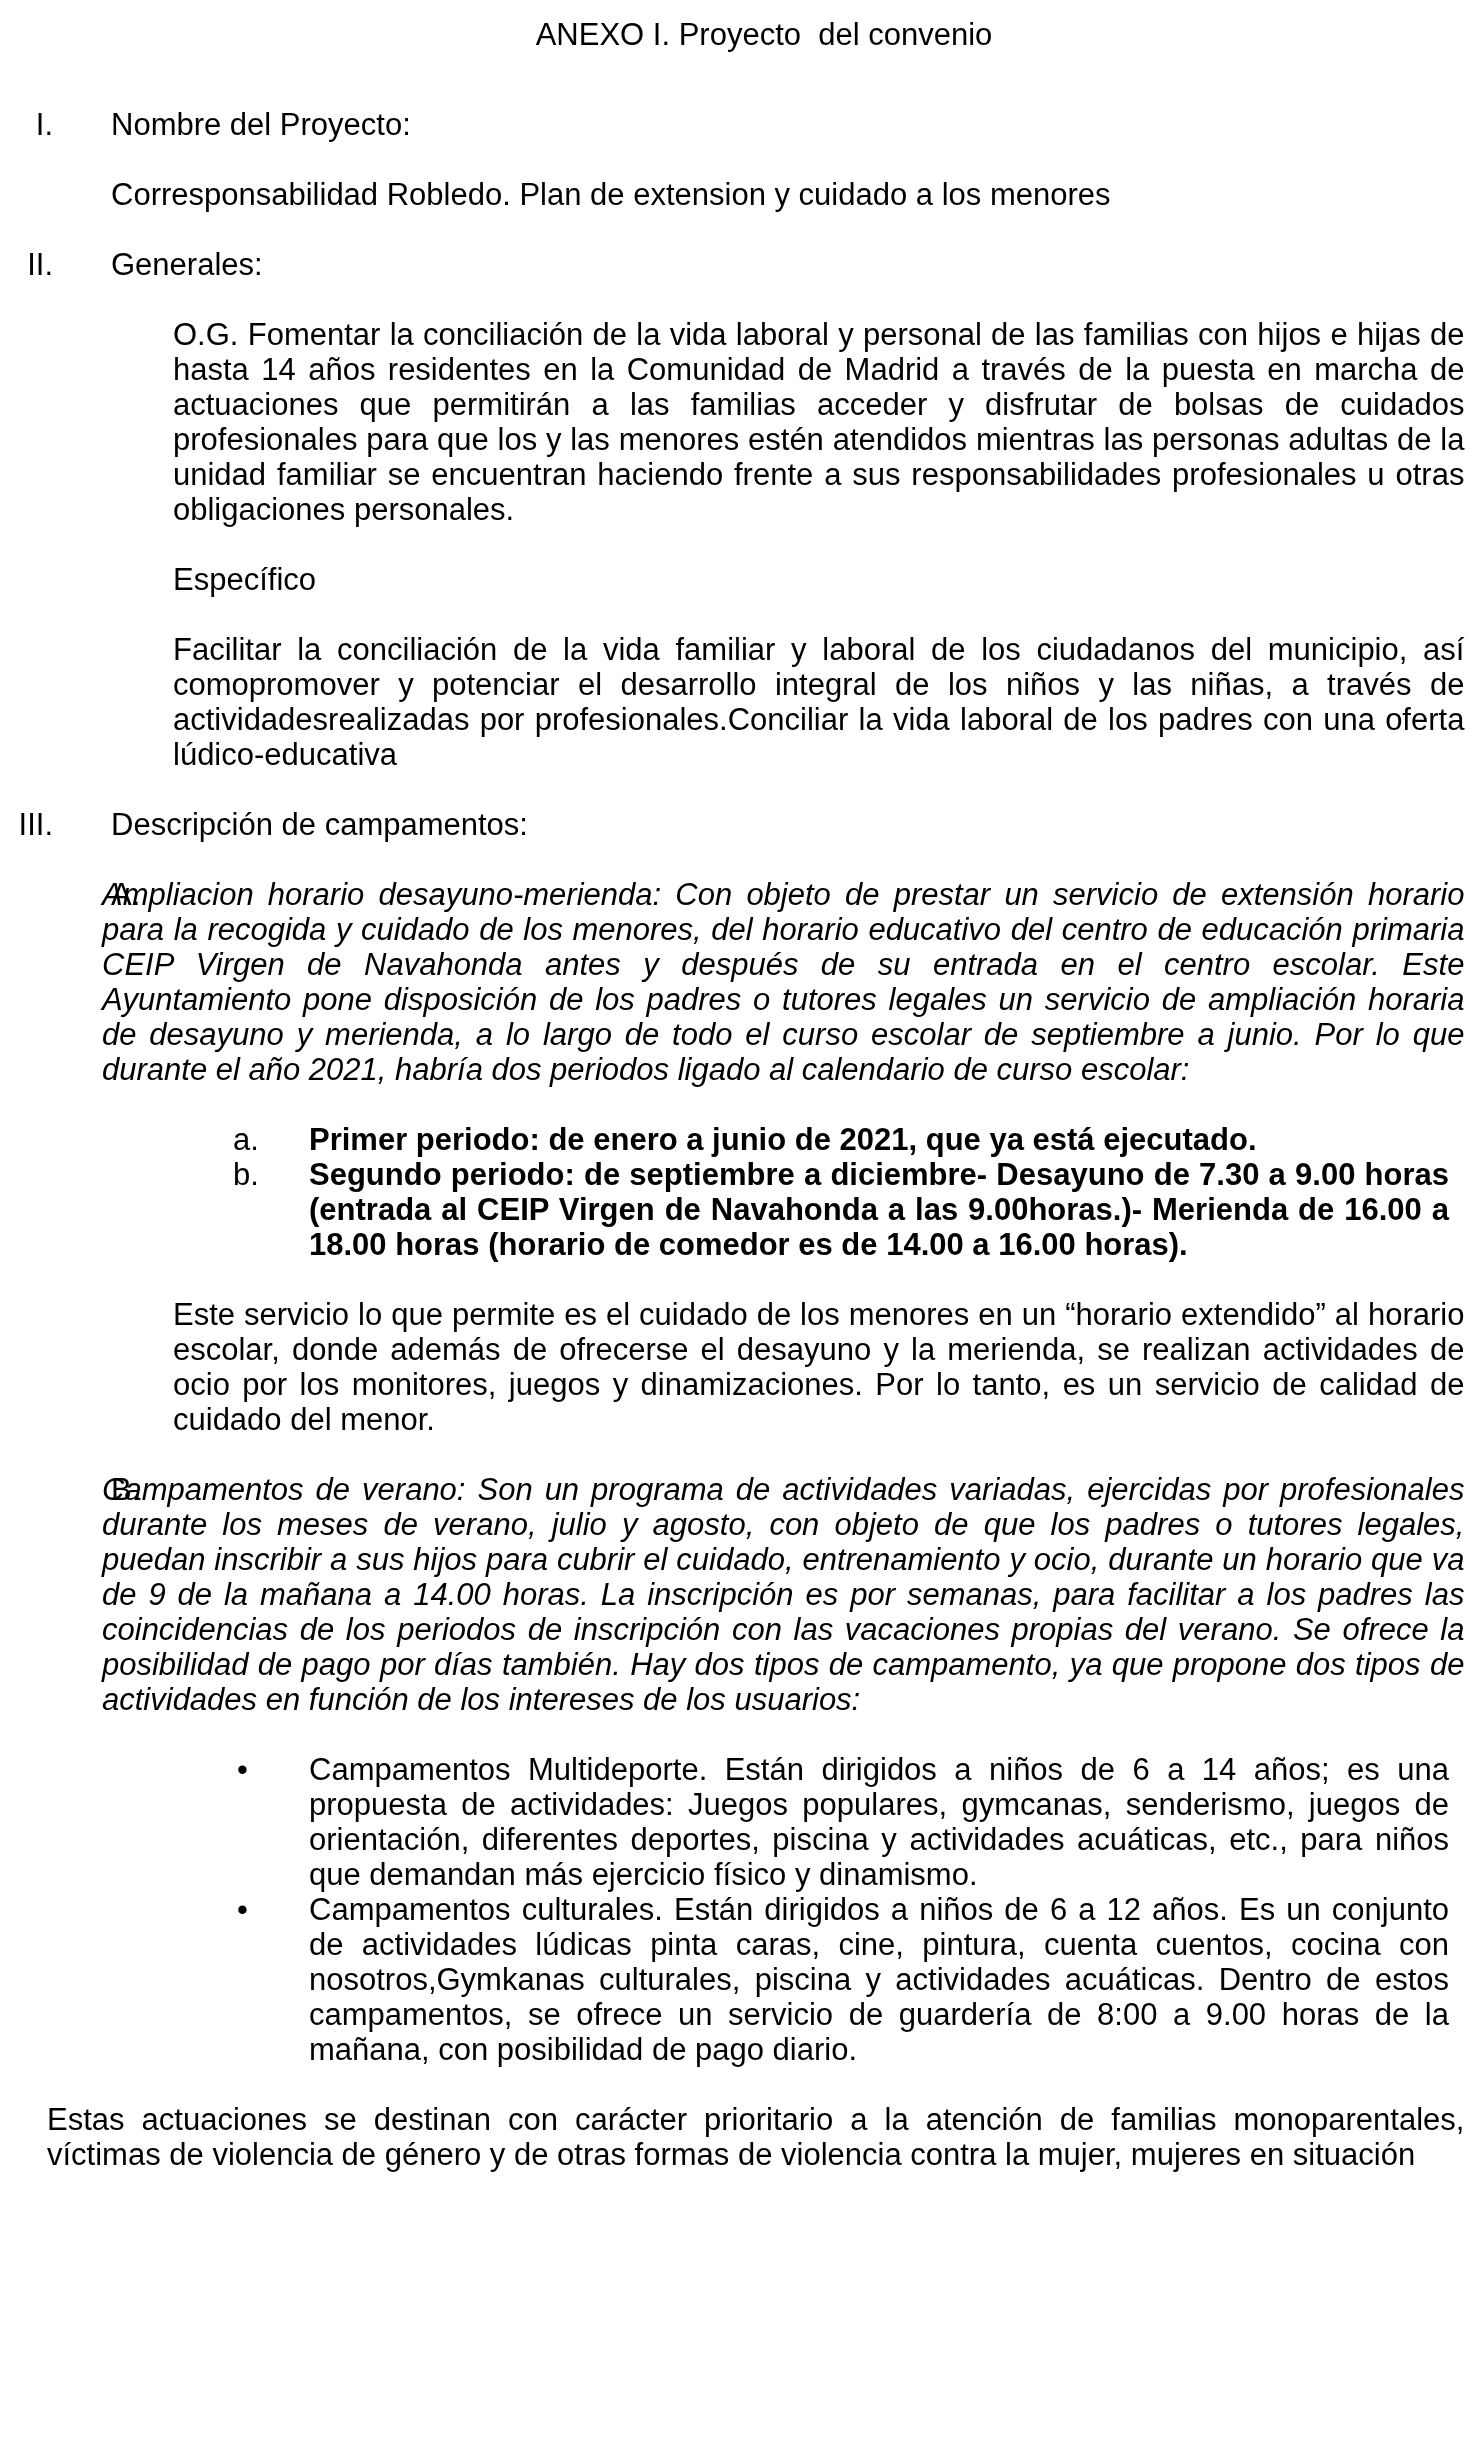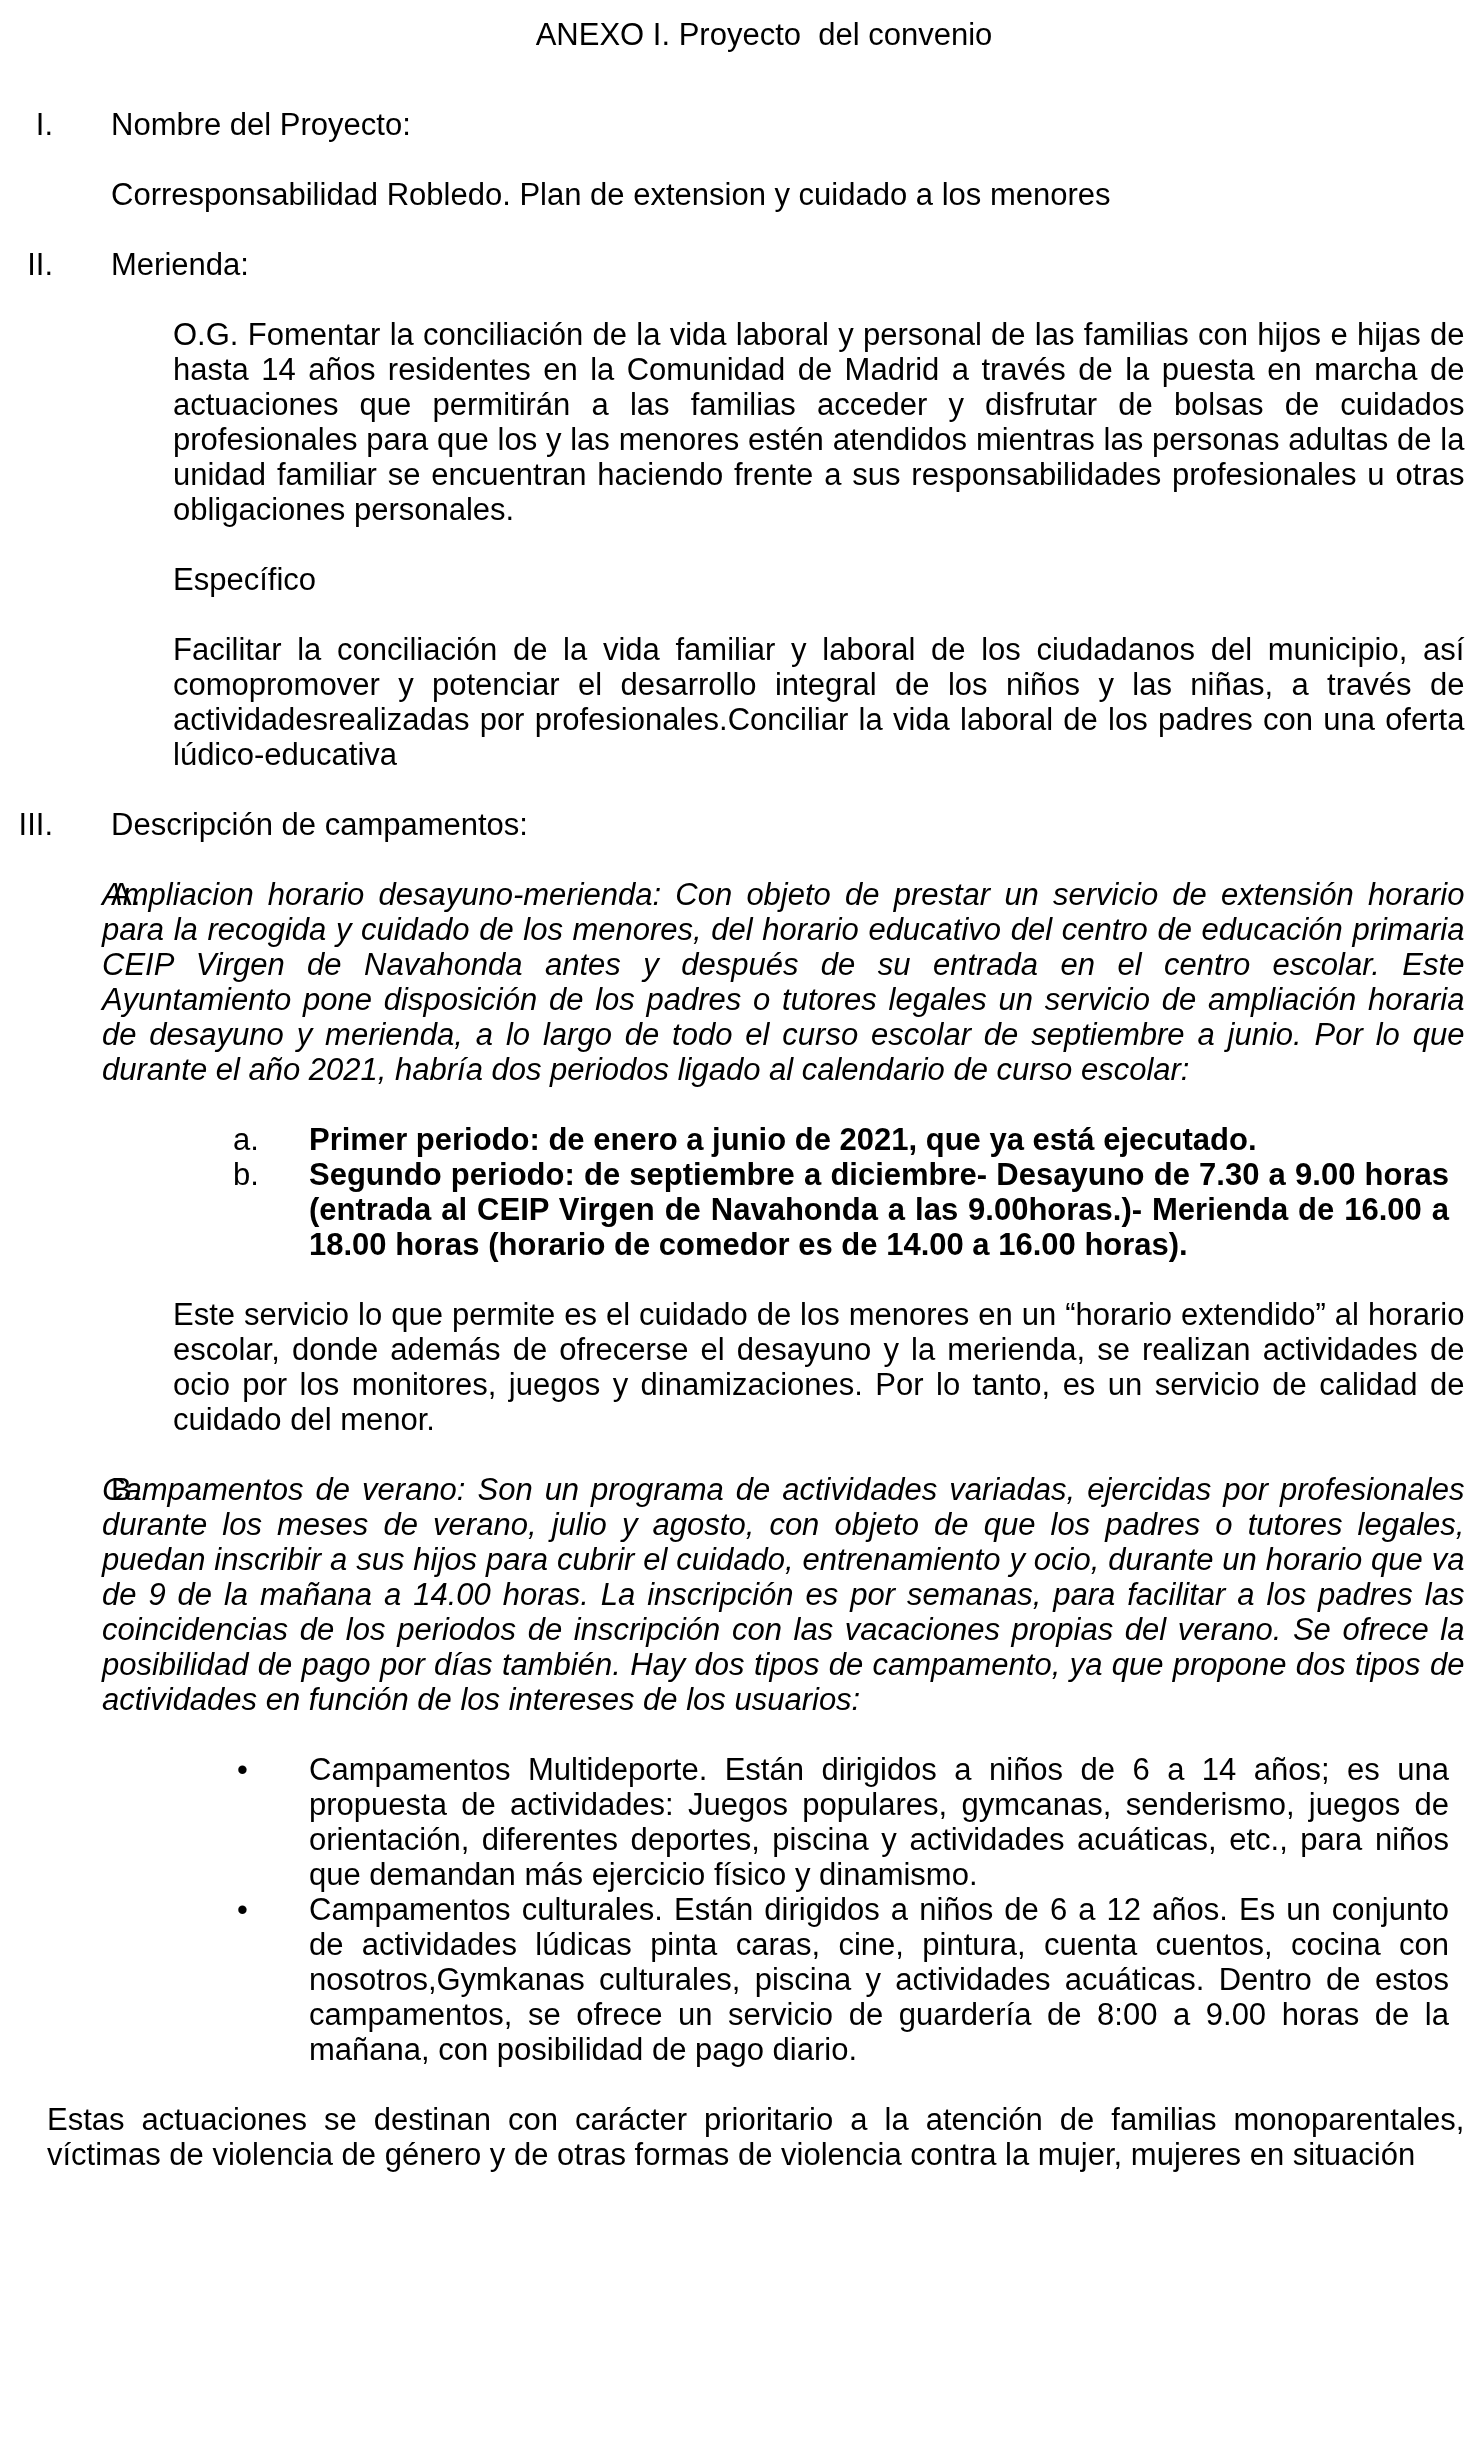--- a/index.html
+++ b/index.html
@@ -71,21 +71,21 @@
   <div class="doc-title">ANEXO I. Proyecto  del convenio</div>
 
   <div class="sec-row gapped">
     <span class="sec-marker">I.</span>
     <div class="sec-heading">Nombre del Proyecto:</div>
   </div>
   <div class="p-level1 gapped">Corresponsabilidad Robledo. Plan de extension y cuidado a los menores</div>
 
   <div class="sec-row gapped">
     <span class="sec-marker">II.</span>
-    <div class="sec-heading">Merienda:</div>
+    <div class="sec-heading">Generales:</div>
   </div>
 
   <div class="p-level2 justify gapped">O.G. Fomentar la conciliación de la vida laboral y personal de las familias con hijos e hijas de hasta 14 años residentes en la Comunidad de Madrid a través de la puesta en marcha de actuaciones que permitirán a las familias acceder y disfrutar de bolsas de cuidados profesionales para que los y las menores estén atendidos mientras las personas adultas de la unidad familiar se encuentran haciendo frente a sus responsabilidades profesionales u otras obligaciones personales.</div>
 
   <div class="label-level2 gapped">Específico</div>
   <div class="p-level2 justify gapped">Facilitar la conciliación de la vida familiar y laboral de los ciudadanos del municipio, así comopromover y potenciar el desarrollo integral de los niños y las niñas, a través de actividadesrealizadas por profesionales.Conciliar la vida laboral de los padres con una oferta lúdico-educativa</div>
 
   <div class="sec-row gapped">
     <span class="sec-marker">III.</span>
     <div class="sec-heading">Descripción de campamentos:</div>

